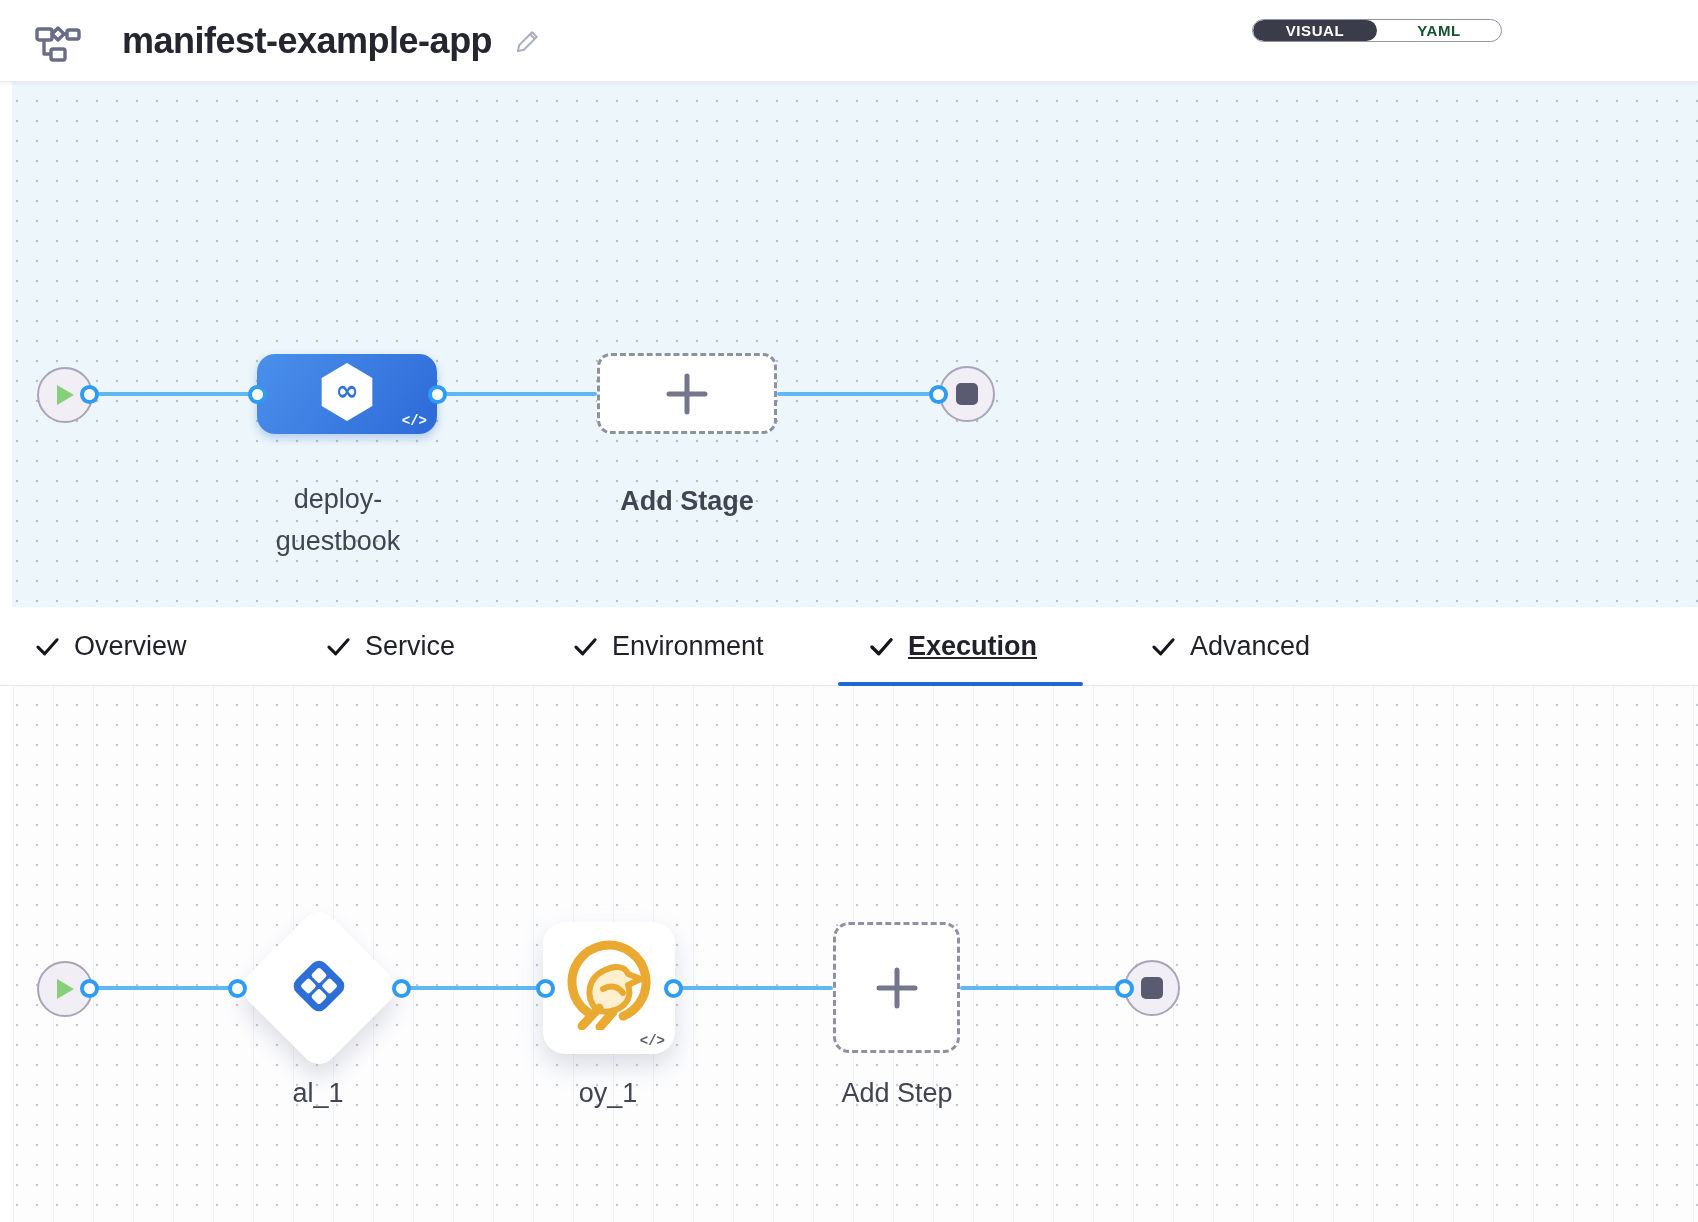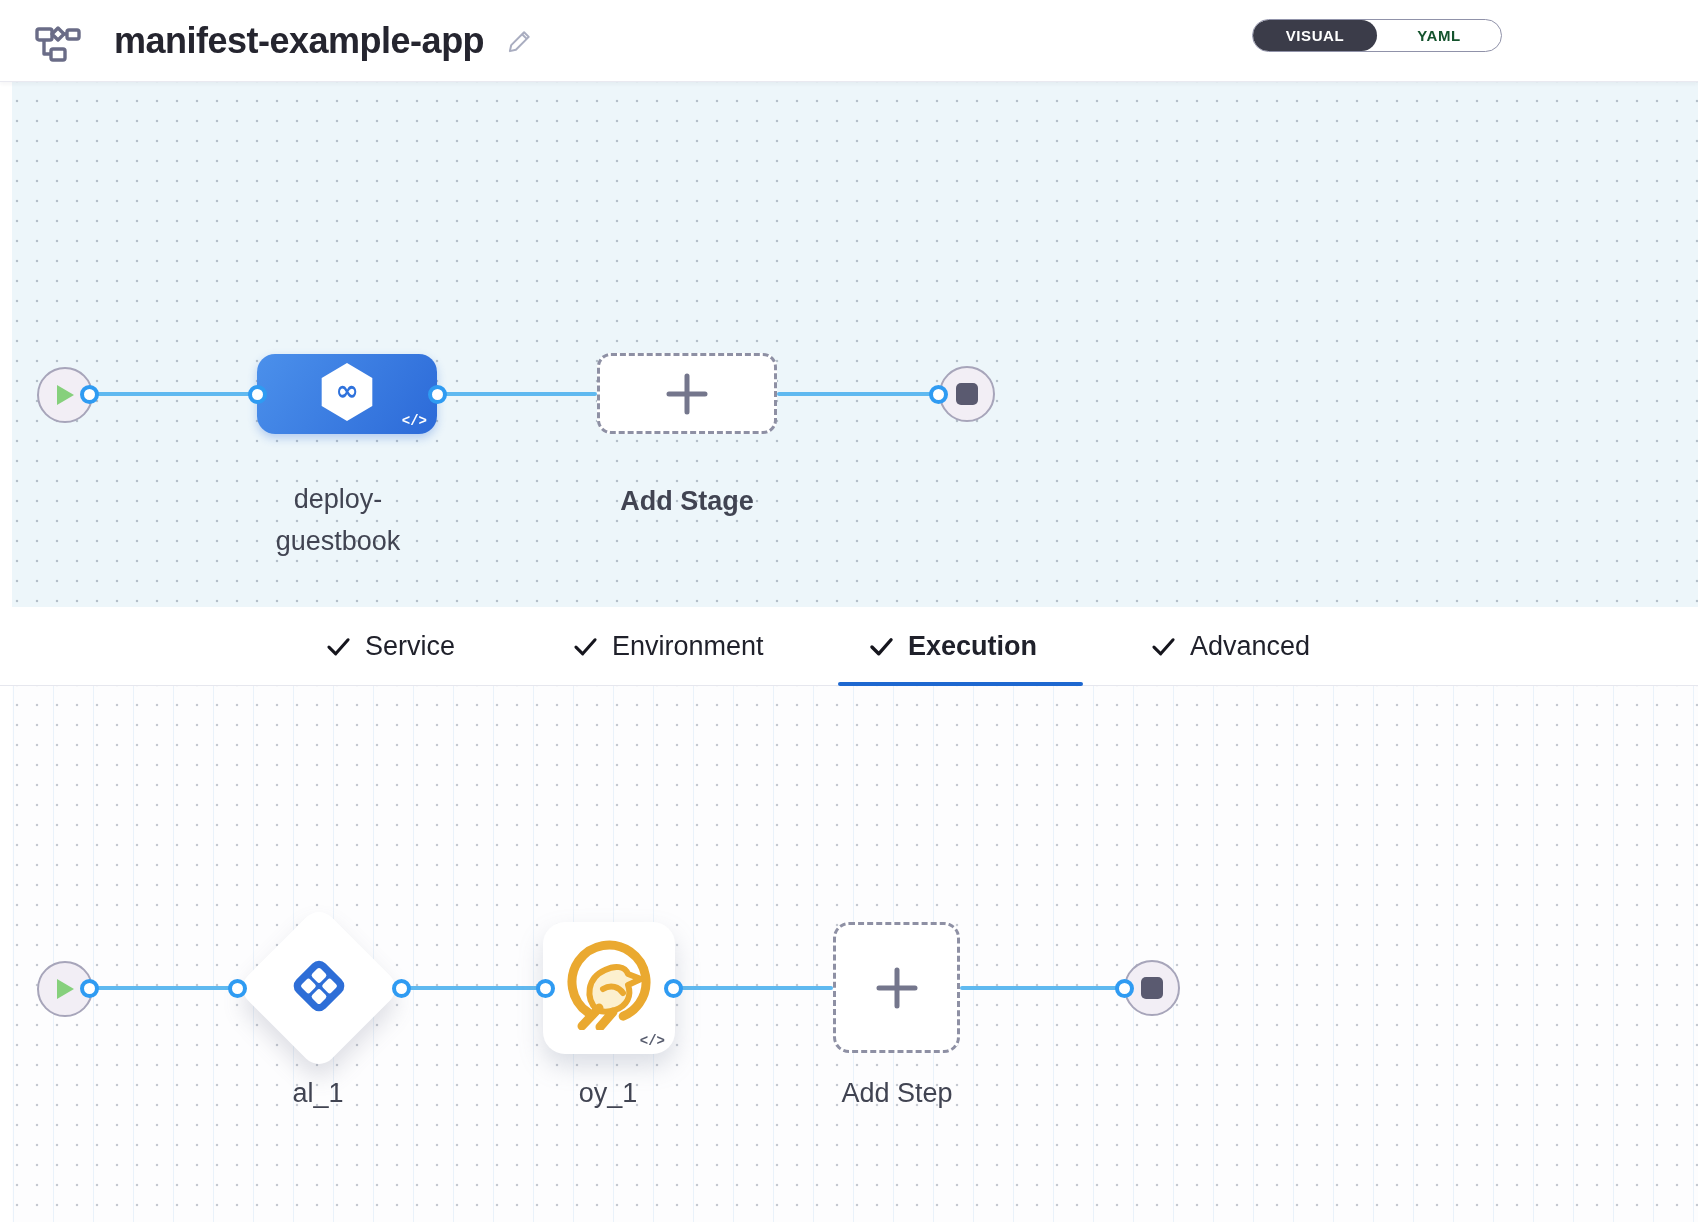--- a/index.html
+++ b/index.html
@@ -8,24 +8,24 @@
     position:relative;width:1698px;height:1222px;overflow:hidden;
     font-family:"Liberation Sans","DejaVu Sans",sans-serif;background:#fff;
   }
   
   .header{
     position:absolute;left:0;top:0;width:1698px;height:82px;background:#fff;
     border-bottom:1px solid #e9e9f0;box-shadow:0 2px 4px rgba(40,41,61,.05);
     display:flex;align-items:center;z-index:5;
   }
   .hdr-icon{margin-left:34px;display:flex;align-items:center;}
-  .hdr-title{margin-left:32px;font-size:36px;font-weight:bold;color:#25252f;letter-spacing:-.5px;}
+  .hdr-title{margin-left:40px;font-size:36px;font-weight:bold;color:#25252f;letter-spacing:-.5px;}
   .hdr-pencil{margin-left:22px;display:flex;align-items:center;cursor:pointer;}
   .toggle{
-    position:absolute;left:1252px;top:19px;width:250px;height:33px;border:1px solid #9092a9;
+    position:absolute;left:1252px;top:19px;width:250px;height:23px;border:1px solid #9092a9;
     border-radius:17px;background:#fff;display:flex;overflow:hidden;
   }
   .toggle .seg{flex:1;display:flex;align-items:center;justify-content:center;
     font-size:15px;font-weight:bold;letter-spacing:.6px;cursor:pointer;}
   .toggle .seg.active{background:#3b3c49;color:#fff;border-radius:17px;}
   .toggle .seg.inactive{color:#14532d;}
   
   .canvas1{
     position:absolute;left:0;top:82px;width:1698px;height:525px;background-color:#edf6fa;
     background-image:radial-gradient(#b4bfc9 1.4px,transparent 1.6px);
@@ -69,21 +69,21 @@
   .card{
     position:absolute;left:543px;top:236px;width:132px;height:132px;background:#fff;border-radius:22px;
     box-shadow:0 12px 24px rgba(130,140,160,.28);z-index:2;cursor:pointer;
   }
   .card .cicon{position:absolute;left:50%;top:47%;transform:translate(-50%,-50%);}
   
   .tabbar{position:absolute;left:0;top:607px;width:1698px;height:79px;background:#fff;
     border-bottom:1px solid #e6e7ee;z-index:3;}
   .tab{position:absolute;top:0;height:79px;display:flex;align-items:center;gap:13px;
     font-size:27px;color:#20212b;cursor:pointer;}
-  .tab.active{font-weight:bold;}
+  .tab.active{font-weight:bold;text-decoration:underline;}
   .tab-underline{position:absolute;left:838px;top:75px;width:245px;height:4px;background:#1e68d0;border-radius:2px;}
 </style>
 </head>
 <body>
 
 <div class="page">
 
   <div class="header">
     <span class="hdr-icon">
       <svg width="48" height="44" viewBox="0 0 48 42" fill="none" stroke="#6a6c87" stroke-width="3.4" stroke-linejoin="round">
@@ -147,20 +147,26 @@
     <div class="port" style="left:929px;top:303px;"></div>
 
     <div class="node-label" style="left:188px;top:396px;">
       <div>deploy-</div>
       <div>guestbook</div>
     </div>
     <div class="node-label" style="left:537px;top:398px;font-weight:bold;">Add Stage</div>
   </div>
 
   <div class="tabbar">
+    <div class="tab" style="left:34px;">
+      <svg width="27" height="27" viewBox="0 0 24 24" fill="none" stroke="#15151d" stroke-width="2.7" stroke-linecap="round" stroke-linejoin="round">
+          <path d="M3.5 12.5 L9.5 18.5 L20.5 6"></path>
+        </svg>
+      <span>Overview</span>
+    </div>
     <div class="tab" style="left:325px;">
       <svg width="27" height="27" viewBox="0 0 24 24" fill="none" stroke="#15151d" stroke-width="2.7" stroke-linecap="round" stroke-linejoin="round">
           <path d="M3.5 12.5 L9.5 18.5 L20.5 6"></path>
         </svg>
       <span>Service</span>
     </div>
     <div class="tab" style="left:572px;">
       <svg width="27" height="27" viewBox="0 0 24 24" fill="none" stroke="#15151d" stroke-width="2.7" stroke-linecap="round" stroke-linejoin="round">
           <path d="M3.5 12.5 L9.5 18.5 L20.5 6"></path>
         </svg>

